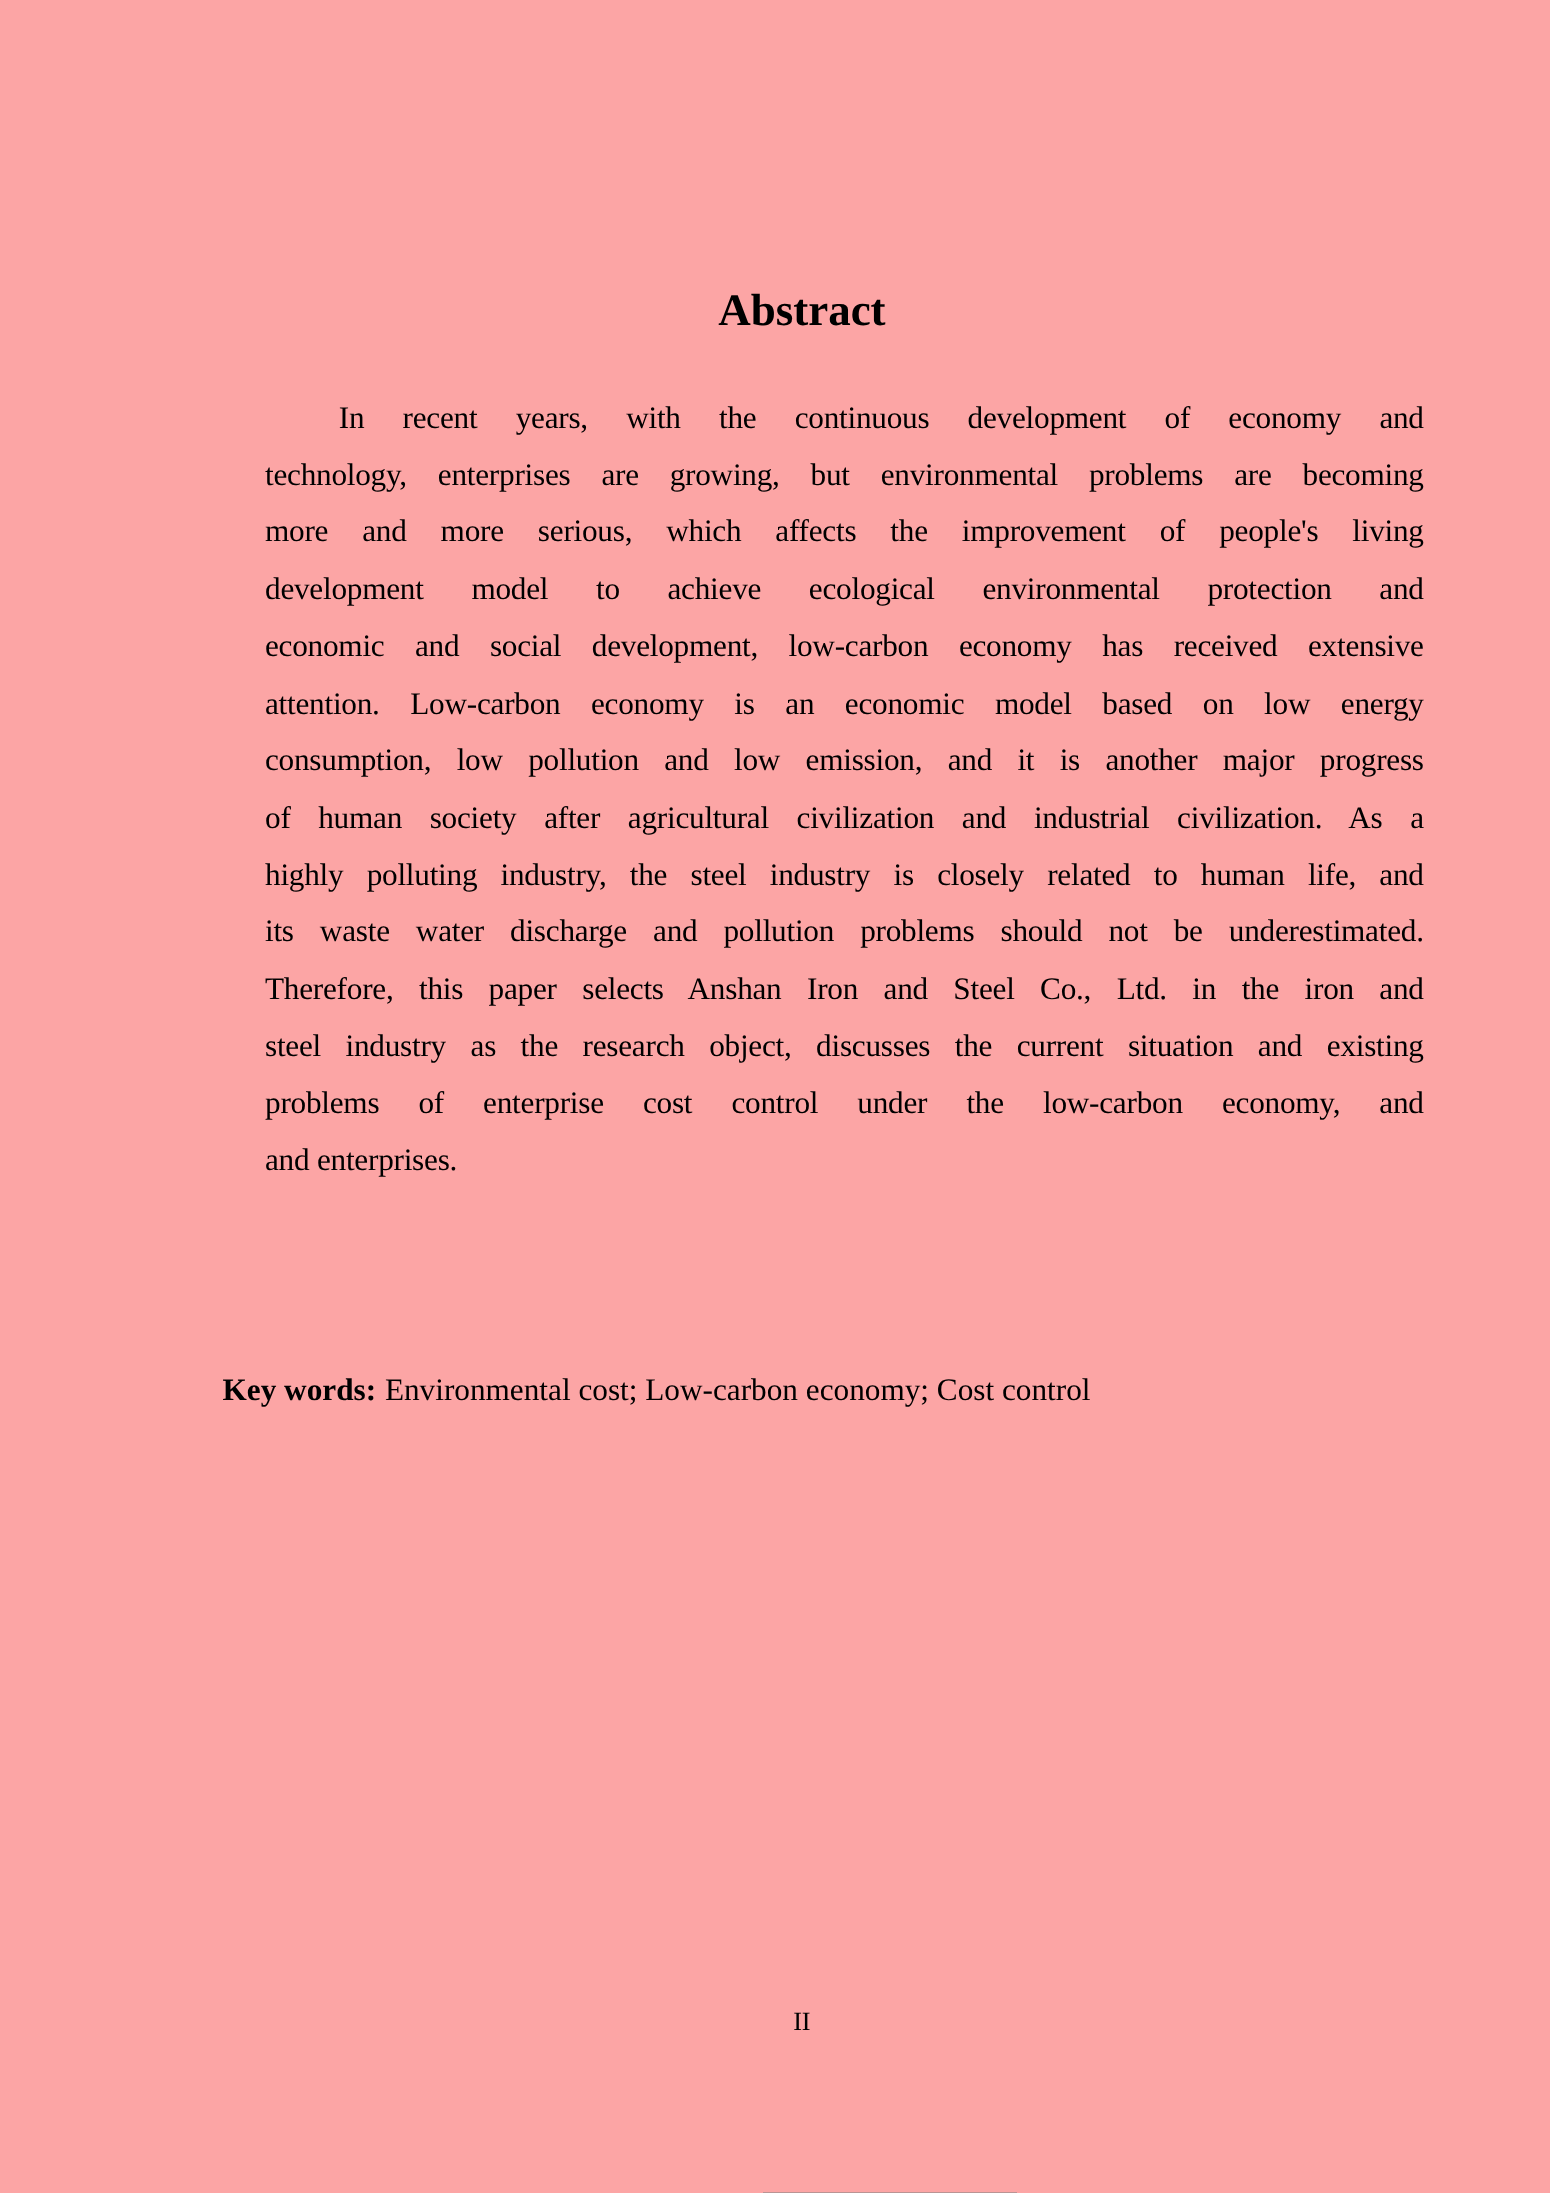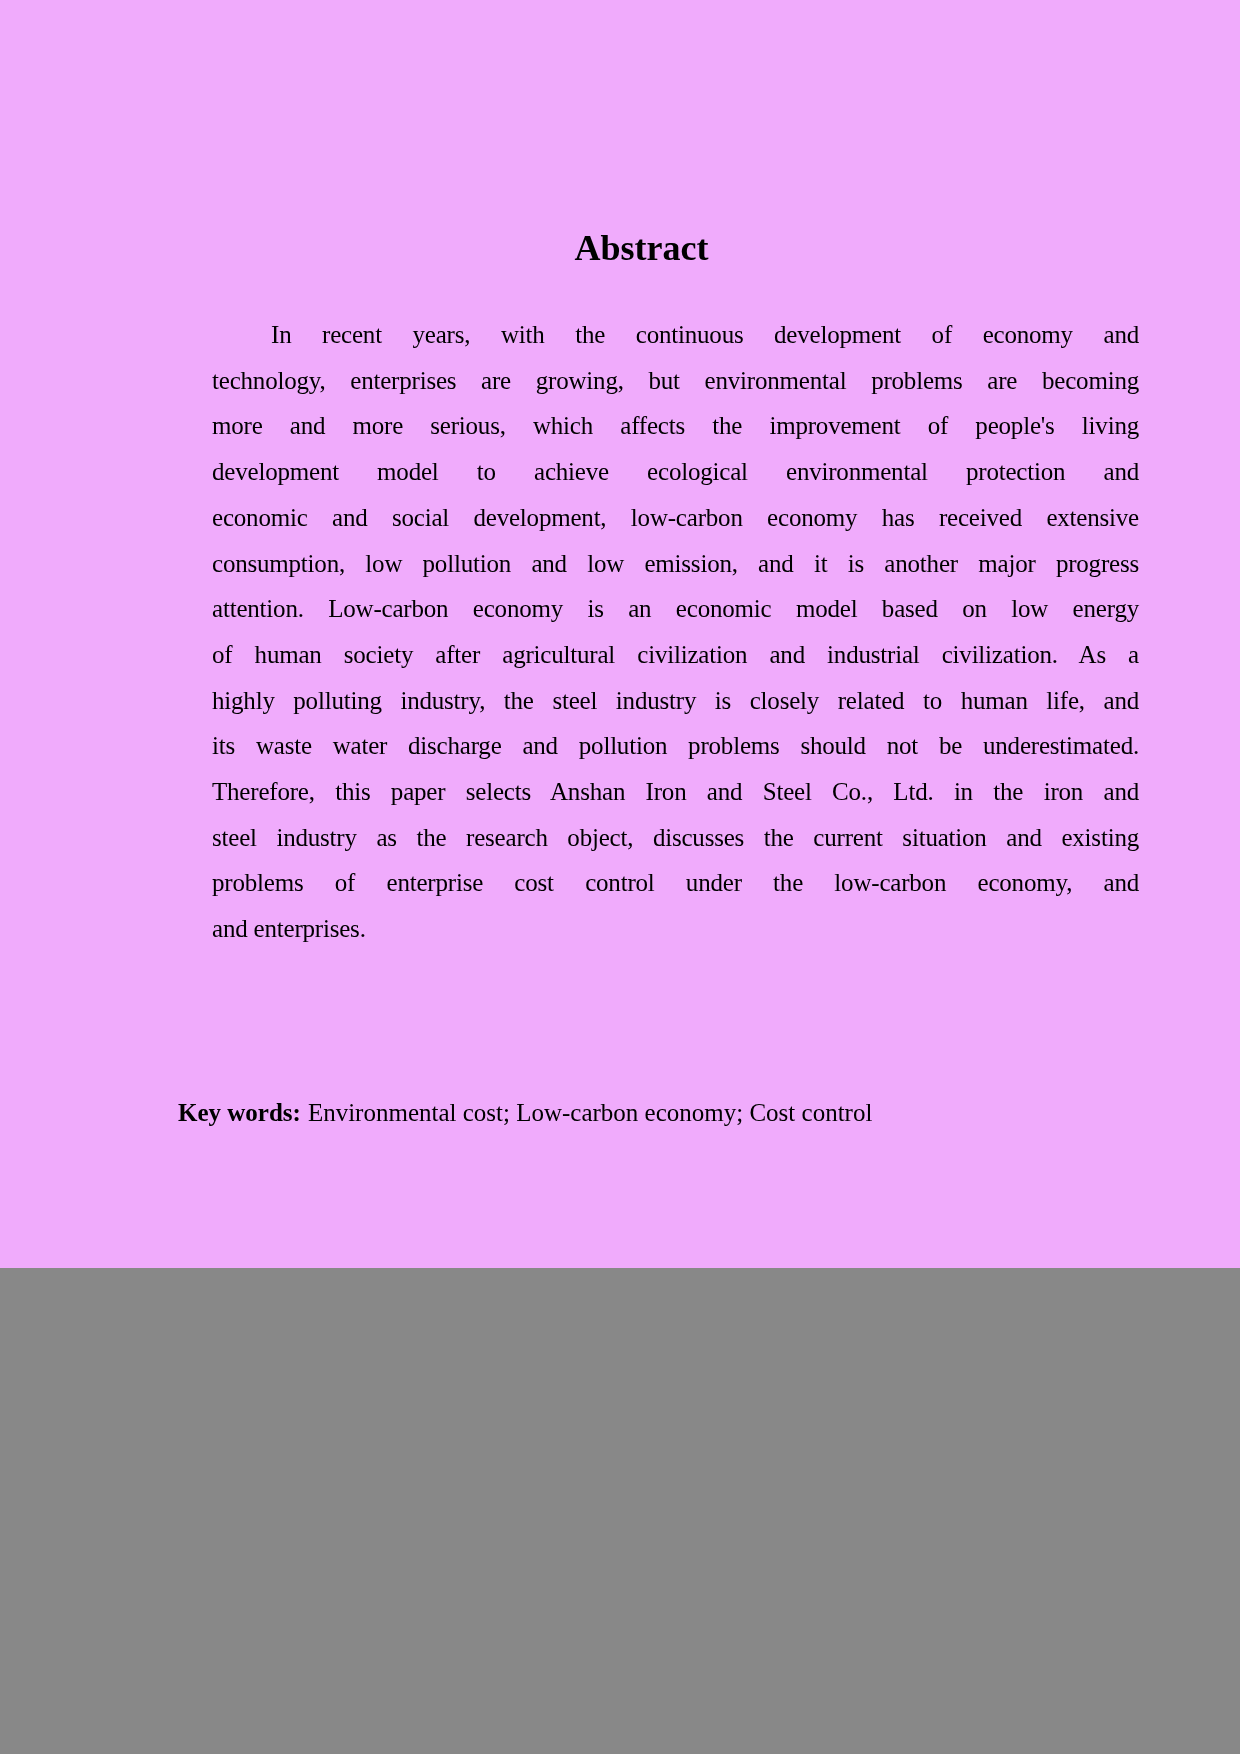--- a/index.html
+++ b/index.html
@@ -1,22 +1,22 @@
 <!DOCTYPE html>
 <html><head>
 <meta charset="utf-8">
 <style>
   * { margin: 0; padding: 0; box-sizing: border-box; }
   html, body { background: #888; }
   .page {
     position: relative;
     width: 1240px;
-    height: 1268px;
+    height: 1754px;
     margin: 0 auto;
-    background: #f0abfc;
+    background: #fca5a5;
     overflow: hidden;
     font-family: "Liberation Serif", "DejaVu Serif", serif;
     color: #000000;
   }
   .block {
     position: absolute;
     left: 178px;
     width: 927px;
   }
   .doc-title {
@@ -67,29 +67,30 @@
 <div class="page">
 
   <div class="block doc-title">Abstract</div>
 
   <div class="block abstract-body">
     <div class="para-line first">In recent years, with the continuous development of economy and</div>
     <div class="para-line">technology, enterprises are growing, but environmental problems are becoming</div>
     <div class="para-line">more and more serious, which affects the improvement of people's living</div>
     <div class="para-line">development model to achieve ecological environmental protection and</div>
     <div class="para-line">economic and social development, low-carbon economy has received extensive</div>
+    <div class="para-line">attention. Low-carbon economy is an economic model based on low energy</div>
     <div class="para-line">consumption, low pollution and low emission, and it is another major progress</div>
-    <div class="para-line">attention. Low-carbon economy is an economic model based on low energy</div>
     <div class="para-line">of human society after agricultural civilization and industrial civilization. As a</div>
     <div class="para-line">highly polluting industry, the steel industry is closely related to human life, and</div>
     <div class="para-line">its waste water discharge and pollution problems should not be underestimated.</div>
     <div class="para-line">Therefore, this paper selects Anshan Iron and Steel Co., Ltd. in the iron and</div>
     <div class="para-line">steel industry as the research object, discusses the current situation and existing</div>
     <div class="para-line">problems of enterprise cost control under the low-carbon economy, and</div>
     <div class="para-line last">and enterprises.</div>
   </div>
 
   <div class="block keywords-line">
     <span class="kw-label">Key words:</span><span>Environmental cost; Low-carbon economy; Cost control</span>
   </div>
 
+  <div class="block page-number">II</div>
 
 </div>
 
 </body></html>

